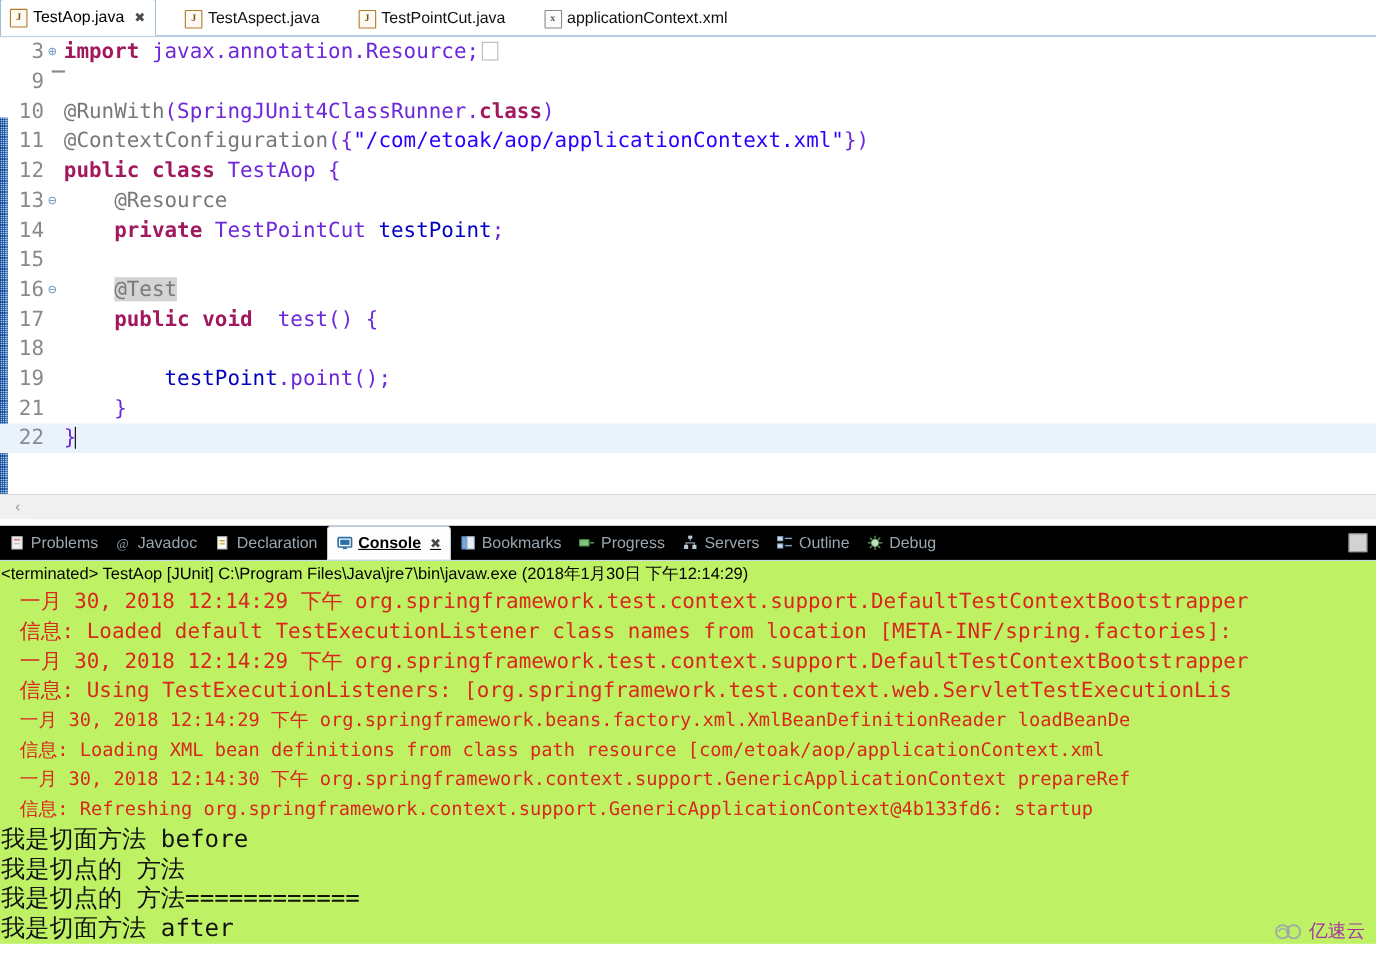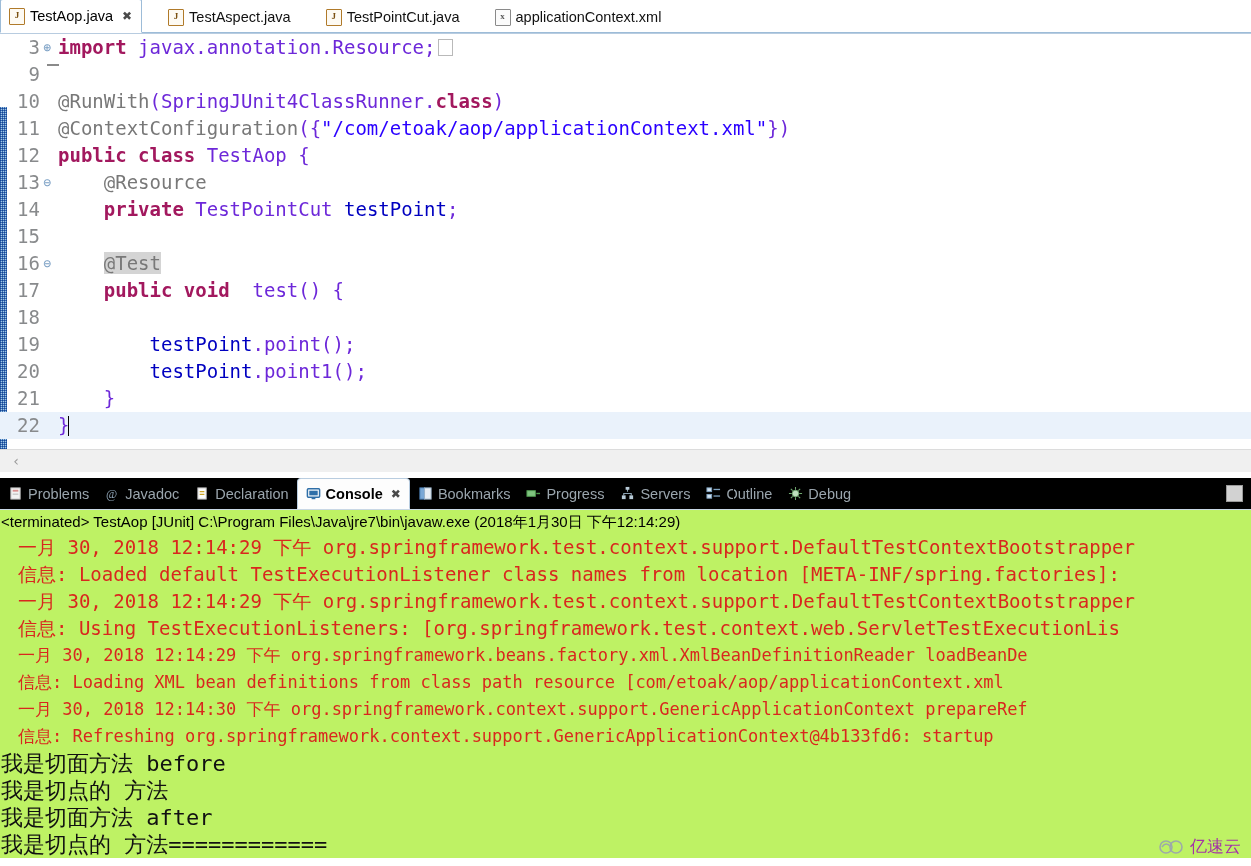--- a/index.html
+++ b/index.html
@@ -104,20 +104,21 @@
     display:flex;align-items:center;border-bottom:1px solid #c8d7e5;
   }
   .vtab{
     display:flex;align-items:center;gap:5px;height:29px;padding:0 8px;
     font-size:14.5px;color:#9aa5ad;white-space:nowrap;
   }
   .vtab.active{
     color:#000;font-weight:bold;background:#fdfdfd;
     border:1px solid #b9cde0;border-bottom:1px solid #fdfdfd;
     border-radius:4px 4px 0 0;
+    text-decoration:underline;
   }
   .vtab .vi{width:15px;height:15px;flex:0 0 auto;display:block;}
   .vtab .vclose{font-size:12px;color:#4a4a4a;margin-left:3px;font-weight:normal;}
   .viewtools{margin-left:auto;display:flex;align-items:center;padding-right:8px;}
   .toolsq{
     width:15px;height:15px;border:1px solid #9a9a9a;background:#d2d2d2;
   }
   .textcaret{
     position:absolute;left:733px;top:483px;width:1px;height:22px;background:#000;
   }
@@ -188,21 +189,20 @@
         <div class="coderow"><span class="gutnum">10</span><span class="codetext"><span class="ann">@RunWith</span><span class="pl">(SpringJUnit4ClassRunner.</span><span class="k">class</span><span class="pl">)</span></span></div>
         <div class="coderow"><span class="gutnum">11</span><span class="codetext"><span class="ann">@ContextConfiguration</span><span class="pl">({</span><span class="str">"/com/etoak/aop/applicationContext.xml"</span><span class="pl">})</span></span></div>
         <div class="coderow"><span class="gutnum">12</span><span class="codetext"><span class="k">public</span><span class="pl"> </span><span class="k">class</span><span class="pl"> TestAop {</span></span></div>
         <div class="coderow"><span class="gutnum">13</span><span class="foldmark">⊖</span><span class="codetext"><span class="ann">    @Resource</span></span></div>
         <div class="coderow"><span class="gutnum">14</span><span class="codetext"><span class="pl">    </span><span class="k">private</span><span class="pl"> TestPointCut </span><span class="fld">testPoint</span><span class="pl">;</span></span></div>
         <div class="coderow"><span class="gutnum">15</span><span class="codetext"></span></div>
         <div class="coderow"><span class="gutnum">16</span><span class="foldmark">⊖</span><span class="codetext"><span class="pl">    </span><span class="ann hl">@Test</span></span></div>
         <div class="coderow"><span class="gutnum">17</span><span class="codetext"><span class="pl">    </span><span class="k">public</span><span class="pl"> </span><span class="k">void</span><span class="pl">  test() {</span></span></div>
         <div class="coderow"><span class="gutnum">18</span><span class="codetext"></span></div>
         <div class="coderow"><span class="gutnum">19</span><span class="codetext"><span class="pl">        </span><span class="fld">testPoint</span><span class="pl">.point();</span></span></div>
-        <div class="coderow"><span class="gutnum">20</span><span class="codetext"><span class="pl">        </span><span class="fld">testPoint</span><span class="pl">.point1();</span></span></div>
         <div class="coderow"><span class="gutnum">21</span><span class="codetext"><span class="pl">    }</span></span></div>
         <div class="coderow cur"><span class="gutnum">22</span><span class="codetext"><span class="pl">}</span><span class="caret"></span></span></div>
       </div>
   </div>
 
   <div class="hscroll">
     <div class="leftarrow">‹</div>
     <div class="track"></div>
   </div>
   <div class="panelsep"></div>
@@ -307,22 +307,22 @@
         <div class="logline">一月 30, 2018 12:14:29 下午 org.springframework.test.context.support.DefaultTestContextBootstrapper</div>
         <div class="logline">信息: Loaded default TestExecutionListener class names from location [META-INF/spring.factories]:</div>
         <div class="logline">一月 30, 2018 12:14:29 下午 org.springframework.test.context.support.DefaultTestContextBootstrapper</div>
         <div class="logline">信息: Using TestExecutionListeners: [org.springframework.test.context.web.ServletTestExecutionLis</div>
         <div class="logline small">一月 30, 2018 12:14:29 下午 org.springframework.beans.factory.xml.XmlBeanDefinitionReader loadBeanDe</div>
         <div class="logline small">信息: Loading XML bean definitions from class path resource [com/etoak/aop/applicationContext.xml</div>
         <div class="logline small">一月 30, 2018 12:14:30 下午 org.springframework.context.support.GenericApplicationContext prepareRef</div>
         <div class="logline small">信息: Refreshing org.springframework.context.support.GenericApplicationContext@4b133fd6: startup </div>
         <div class="outline">我是切面方法 before</div>
         <div class="outline">我是切点的 方法</div>
+        <div class="outline">我是切点的 方法============</div>
         <div class="outline">我是切面方法 after</div>
-        <div class="outline">我是切点的 方法============</div>
       </div>
   </div>
 
   <div class="wm">
     <span>
       <svg width="26" height="16" viewBox="0 0 26 16">
         <circle cx="7" cy="8" r="6" fill="none" stroke="#9aa3b0" stroke-width="1.6"></circle>
         <circle cx="17" cy="8" r="6" fill="none" stroke="#9aa3b0" stroke-width="1.6"></circle>
         <path d="M3 8 q4 -6 9 0" fill="none" stroke="#9aa3b0" stroke-width="1.4"></path>
       </svg>

